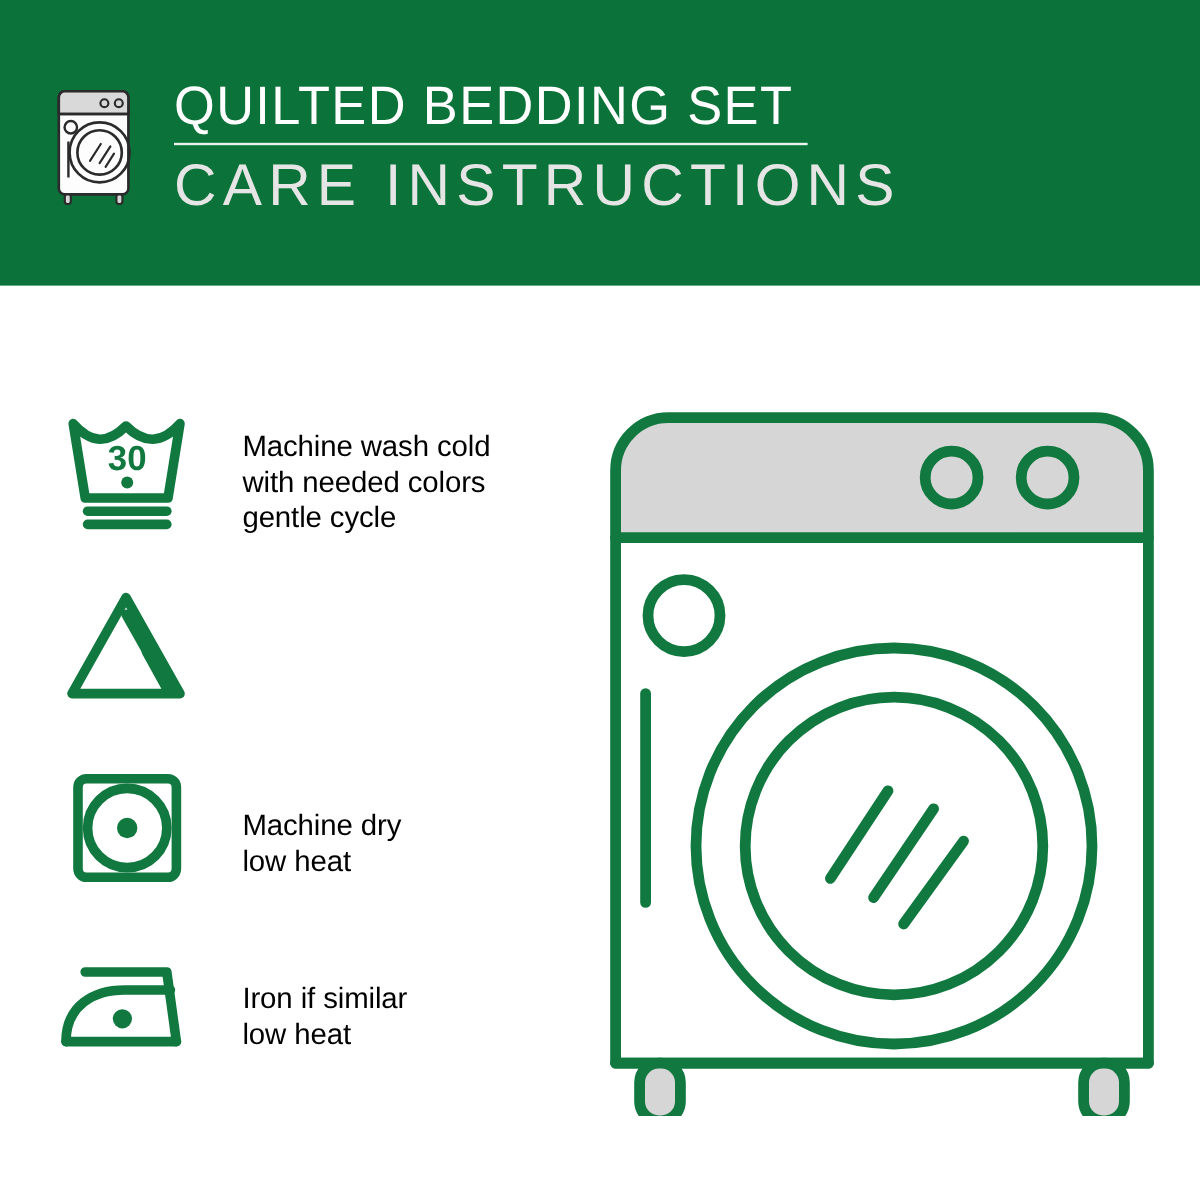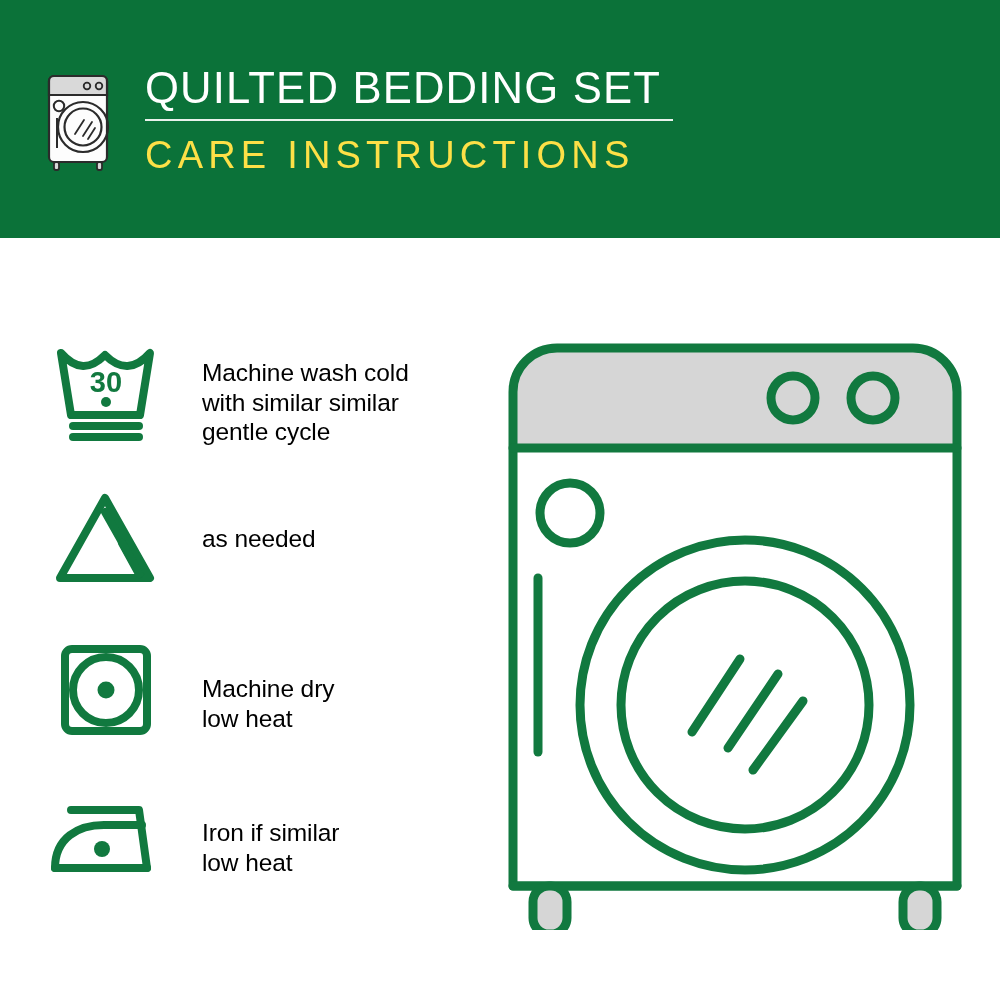--- a/index.html
+++ b/index.html
@@ -61,24 +61,24 @@
   }
   .title-divider {
     margin-top: 5px;
     width: 528px;
     height: 2px;
     background: #e9f2ec;
   }
   .sub-title {
     margin-top: 10px;
     font-family: "Liberation Sans", sans-serif;
-    font-size: 38px;
+    font-size: 49px;
     line-height: 48px;
     font-weight: 400;
-    color: #fde047;
+    color: #e5e5e5;
     letter-spacing: 5.2px;
     white-space: nowrap;
   }
 
   
   .care-list {
     position: absolute;
     left: 46px;
     top: 336px;
     width: 440px;
@@ -177,37 +177,36 @@
                      L 94 79 L 25 79 Z"></path>
             <line x1="27" y1="90" x2="93" y2="90"></line>
             <line x1="27" y1="101" x2="93" y2="101"></line>
           </g>
           <text x="60" y="56" text-anchor="middle" font-family="Liberation Sans, sans-serif" font-size="29" font-weight="700" fill="#11793f">30</text>
           <circle cx="60" cy="66" r="5" fill="#11793f"></circle>
         </svg>
       </div>
       <div class="care-text">
         <span class="line">Machine wash cold</span>
-        <span class="line">with similar similar</span>
+        <span class="line">with needed colors</span>
         <span class="line">gentle cycle</span>
       </div>
     </div>
 
     <div class="care-row row-bleach">
       <div class="care-symbol">
         <svg viewBox="0 0 120 106" width="120" height="106" aria-hidden="true">
           <g fill="none" stroke="#11793f" stroke-width="8" stroke-linecap="round" stroke-linejoin="round">
             <path d="M59 12 L 104 92 L 14 92 Z"></path>
             <line x1="59" y1="26" x2="94" y2="88"></line>
             <line x1="76" y1="57" x2="93" y2="88"></line>
           </g>
         </svg>
       </div>
       <div class="care-text">
-        <span class="line">as needed</span>
       </div>
     </div>
 
     <div class="care-row row-dry">
       <div class="care-symbol">
         <svg viewBox="0 0 120 106" width="120" height="106" aria-hidden="true">
           <g fill="none" stroke="#11793f" stroke-width="8" stroke-linecap="round" stroke-linejoin="round">
             <rect x="19" y="13" width="82" height="82" rx="7" ry="7"></rect>
             <circle cx="60" cy="54" r="33"></circle>
           </g>

